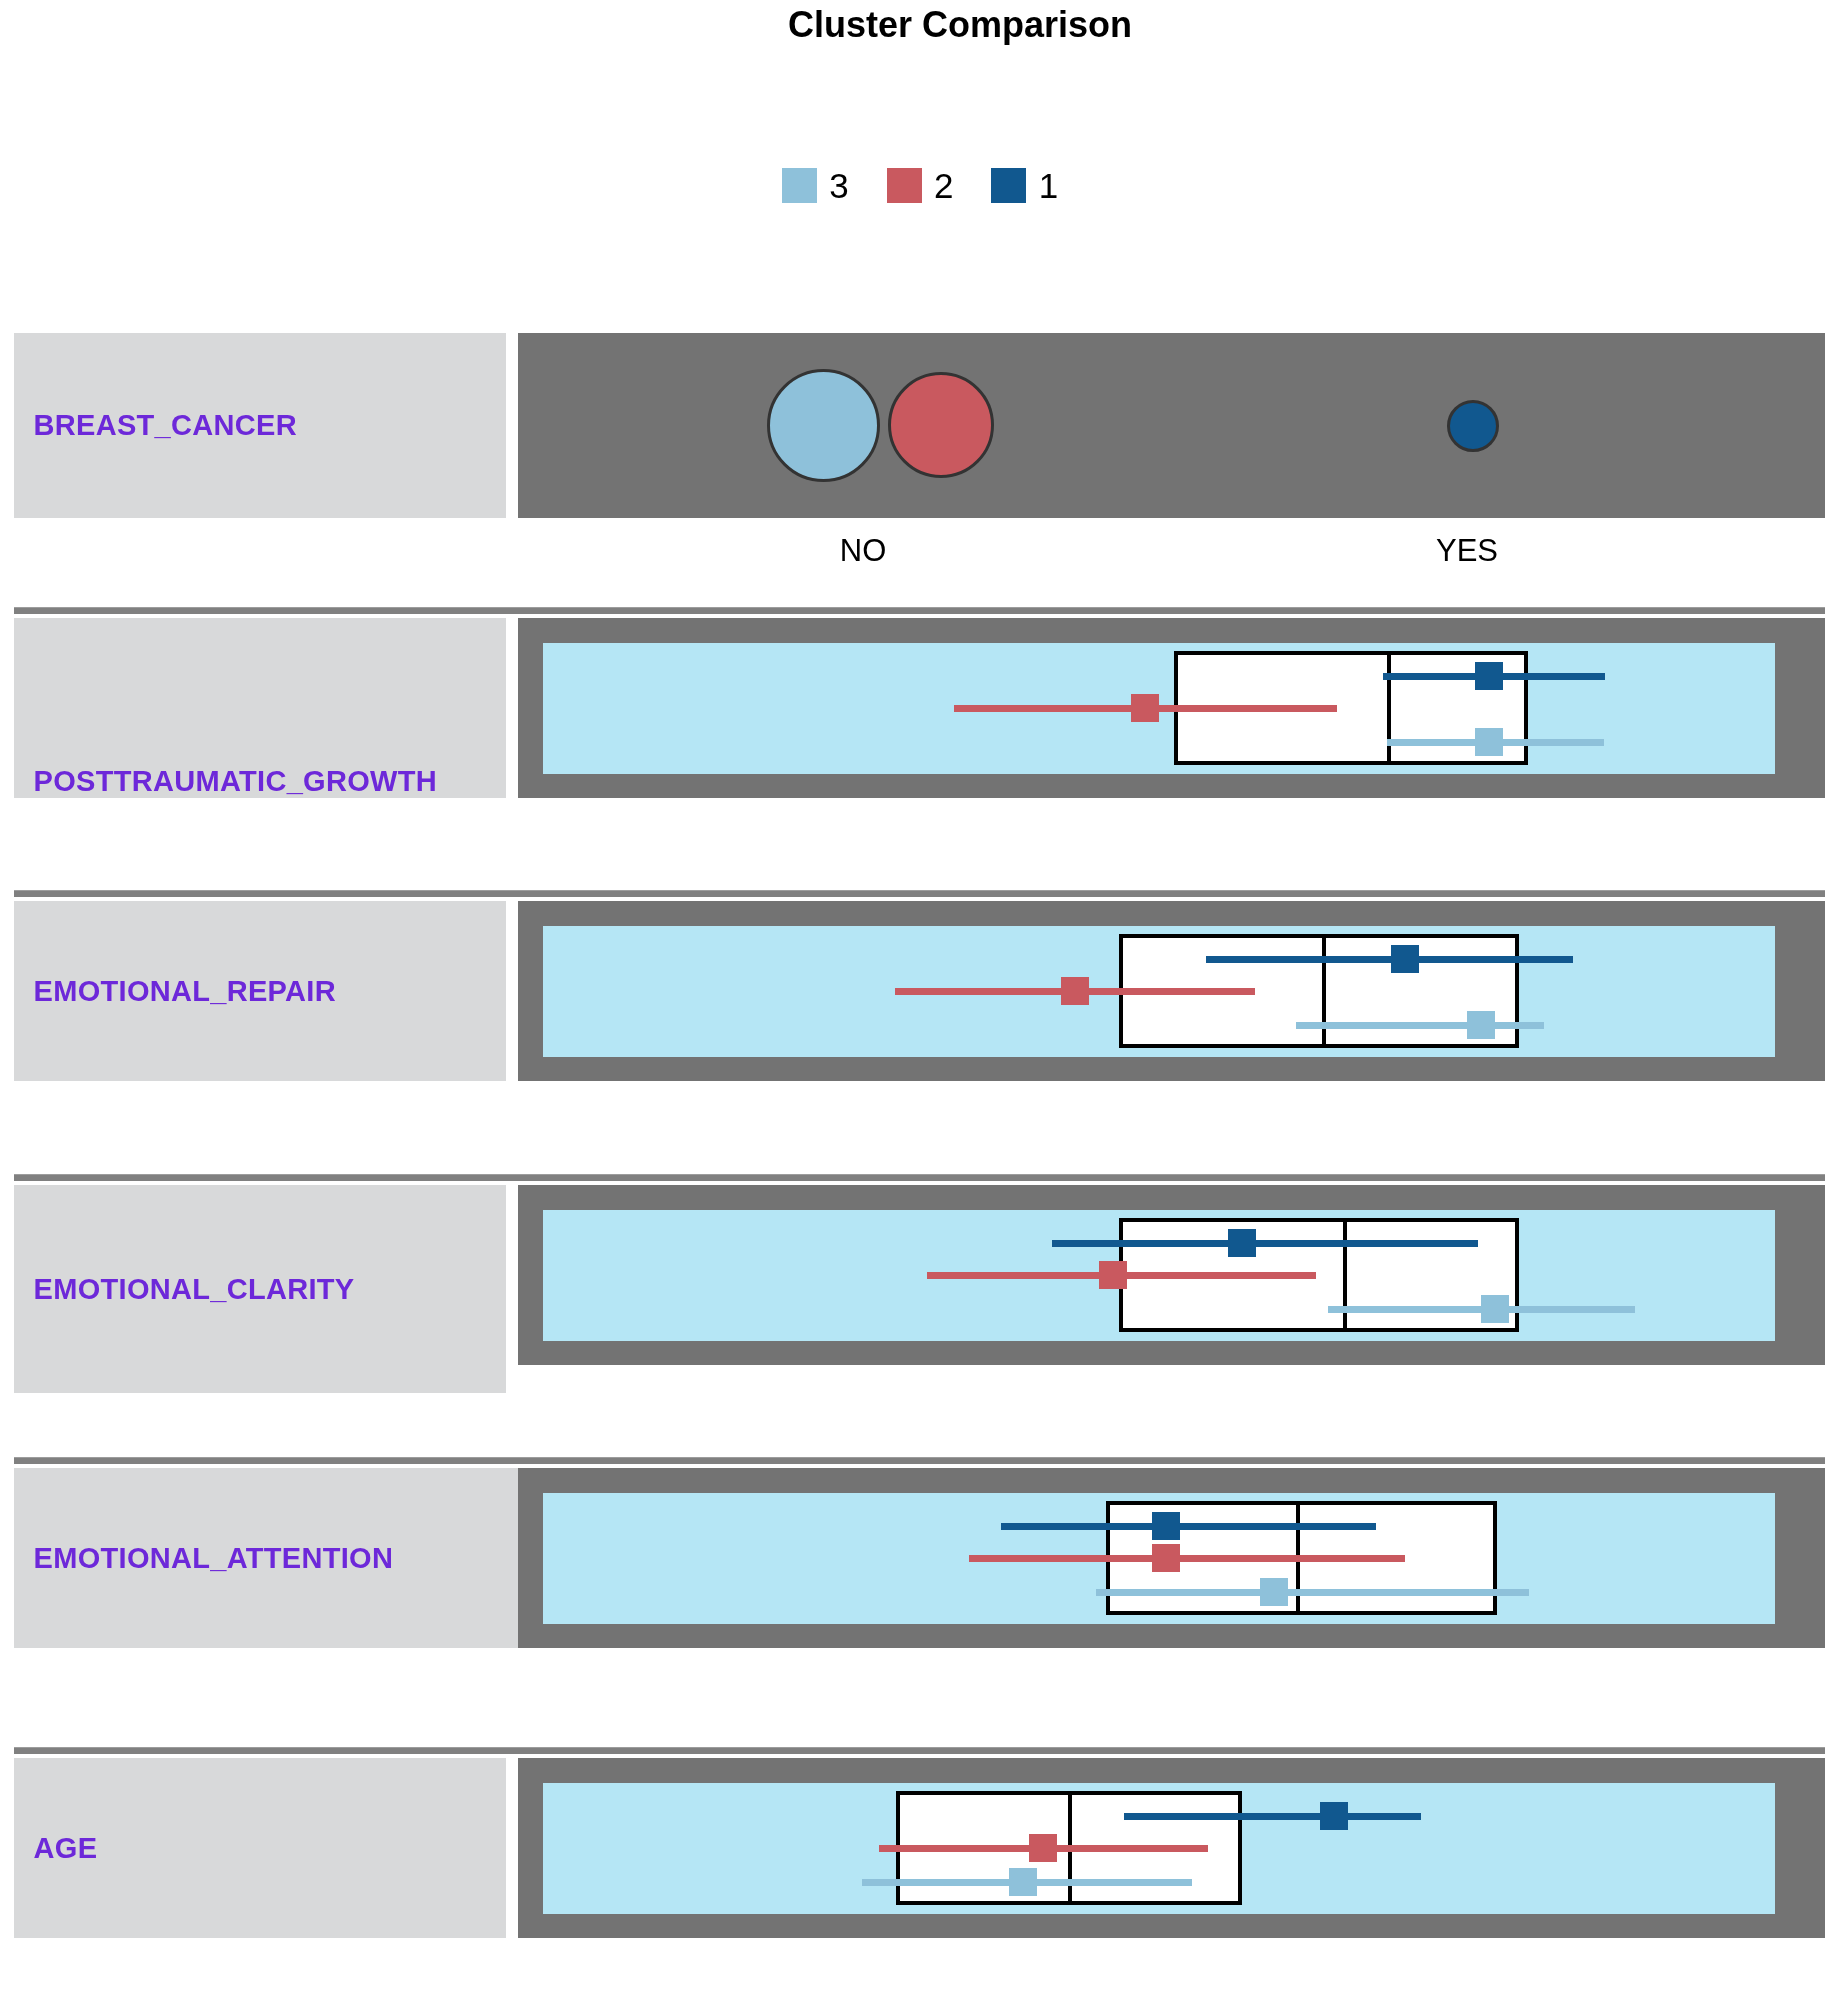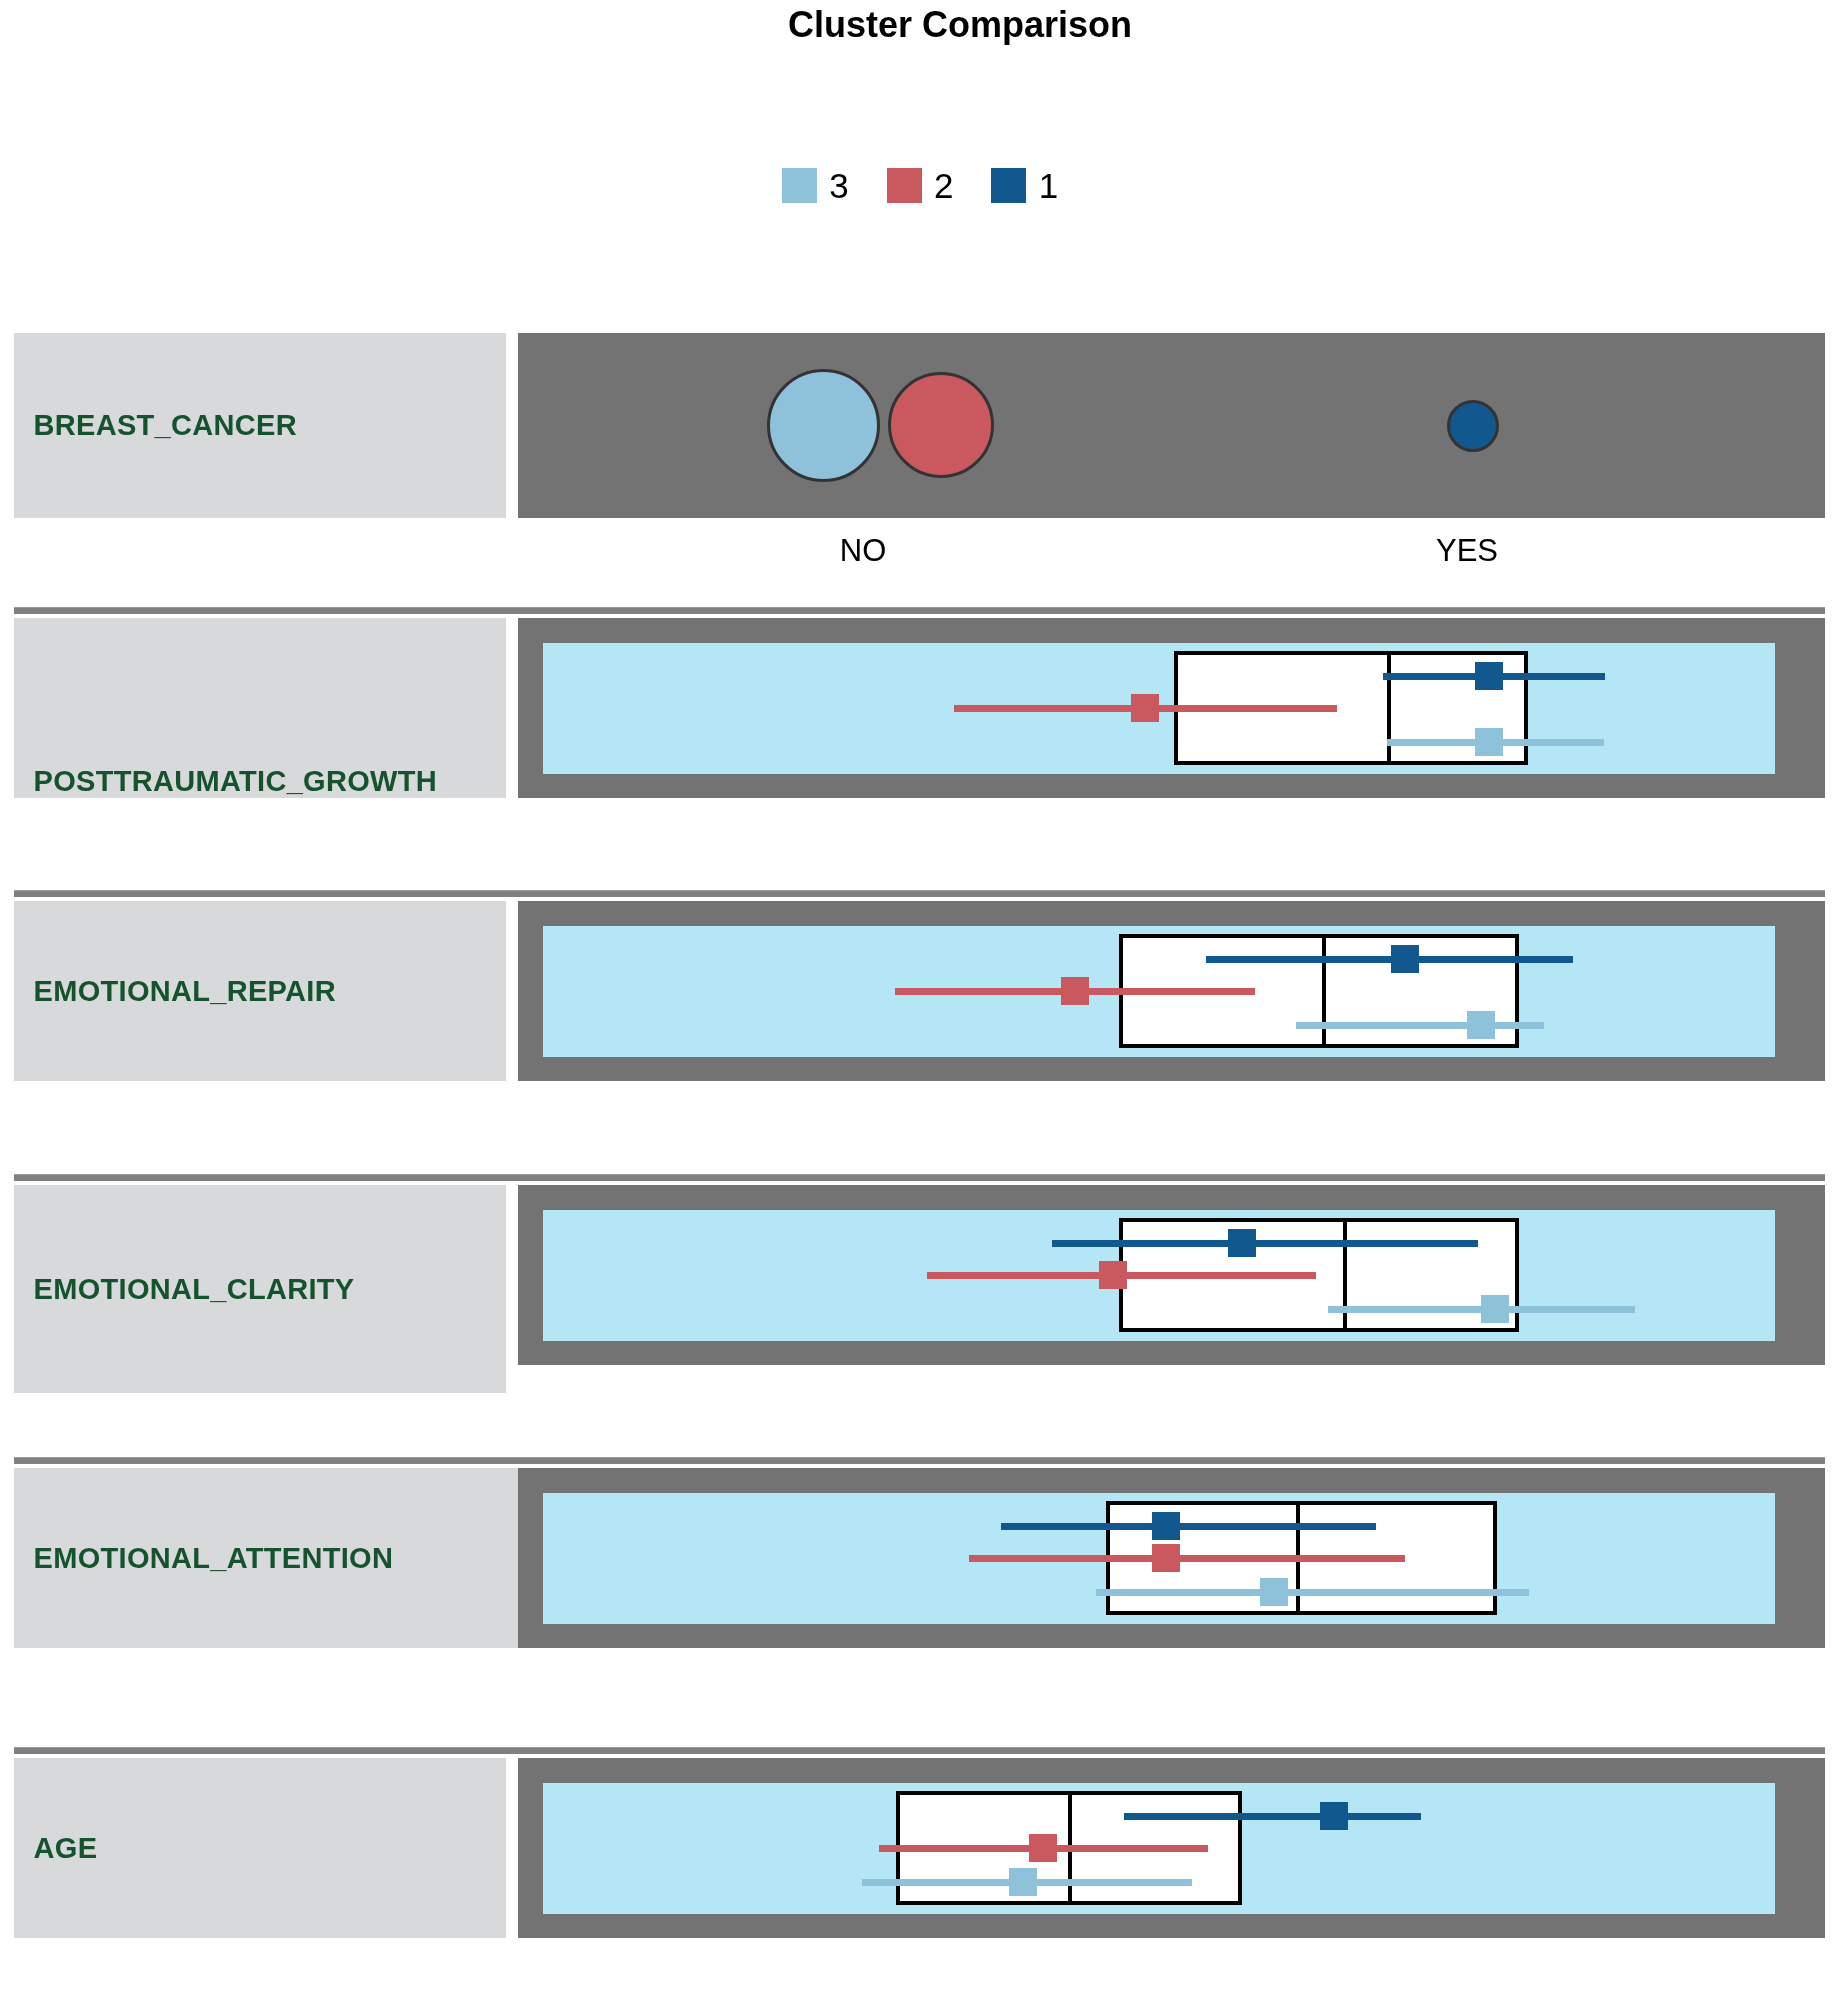--- a/index.html
+++ b/index.html
@@ -72,21 +72,21 @@
   .row-label-cell {
     position: absolute;
     left: 13.6px;
     background: #d8d9da;
     display: flex;
     align-items: center;
   }
   .row-label-text {
     font-size: 29px;
     font-weight: bold;
-    color: #14532d;
+    color: #6d28d9;
     padding-left: 20px;
     letter-spacing: 0.3px;
     white-space: nowrap;
   }
   .row-plot-cell {
     position: absolute;
     background: #737373;
   }
   .plot-band {
     position: absolute;

